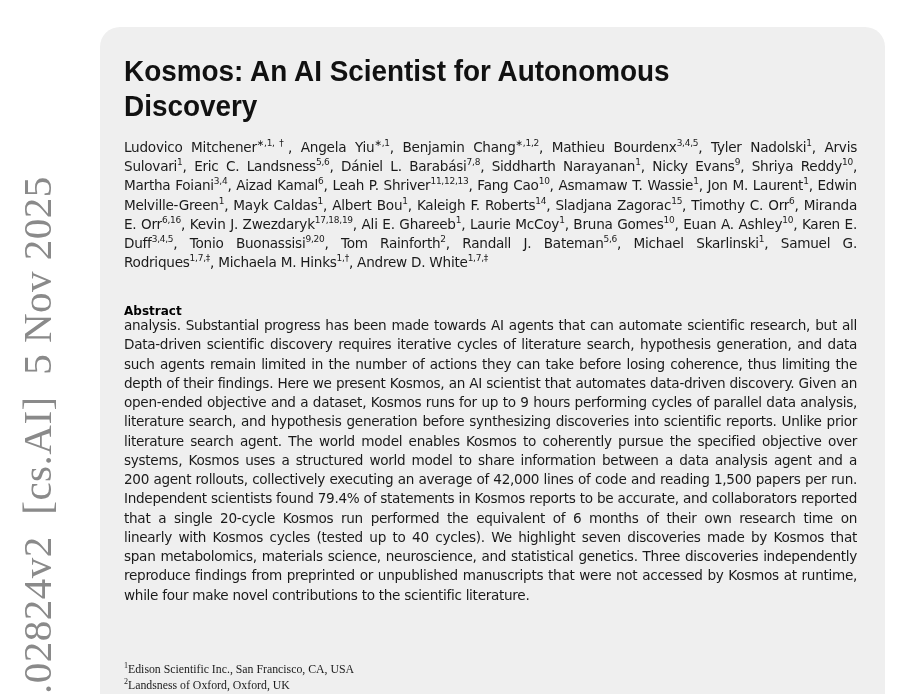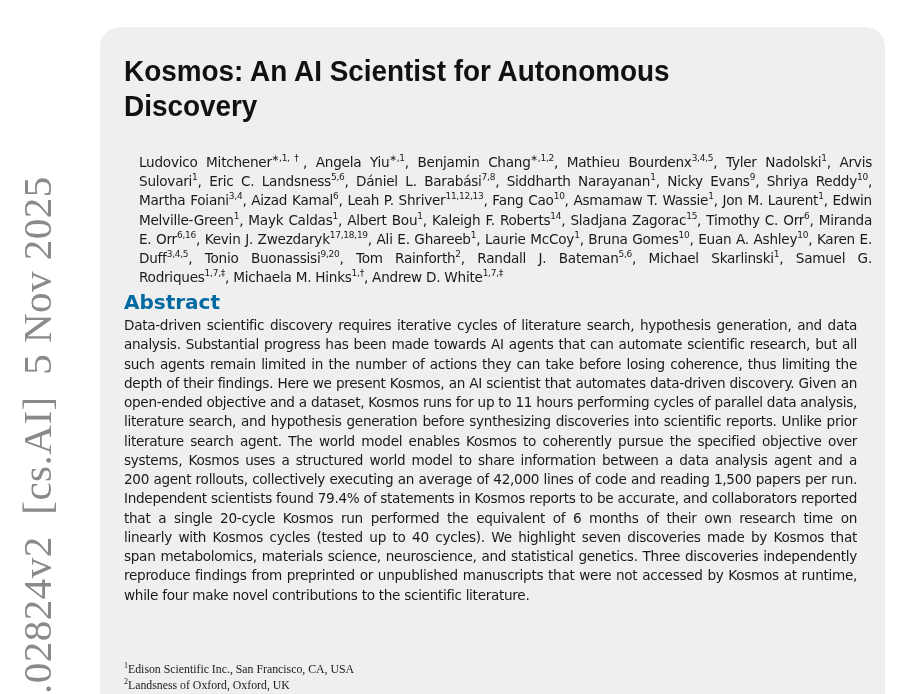--- a/index.html
+++ b/index.html
@@ -47,43 +47,43 @@
     line-height: 35px;
     color: #111;
     transform: scaleX(0.93);
     transform-origin: 0 0;
   }
   .authors {
     position: absolute;
     left: 24px;
     top: 111px;
     width: 733px;
-    margin: 15px;
+    margin: 0;
     font-family: "DejaVu Sans", sans-serif;
     font-size: 13.6px;
     line-height: 19.2px;
     color: #1a1a1a;
     text-align: justify;
     letter-spacing: -0.25px;
   }
   .authors sup {
     font-size: 9px;
     line-height: 0;
     vertical-align: 6px;
   }
   .abstract-heading {
     position: absolute;
     left: 24px;
-    top: 265px;
+    top: 274px;
     margin: 0;
     font-family: "DejaVu Sans", sans-serif;
     font-weight: bold;
-    font-size: 20px;
+    font-size: 12px;
     line-height: 20px;
-    color: #0369a1;
+    color: #000000;
   }
   .abstract-body {
     position: absolute;
     left: 24px;
     top: 289px;
     width: 733px;
     margin: 0;
     font-family: "DejaVu Sans", sans-serif;
     font-size: 13.6px;
     line-height: 19.25px;
@@ -123,25 +123,25 @@
 <div class="stamp">.02824v2  [cs.AI]  5 Nov 2025</div>
 
 <div class="card">
   <h1 class="title">Kosmos: An AI Scientist for Autonomous Discovery</h1>
 
   <p class="authors"><span><span>Ludovico Mitchener</span><sup>∗,1,†</sup></span>, <span><span>Angela Yiu</span><sup>∗,1</sup></span>, <span><span>Benjamin Chang</span><sup>∗,1,2</sup></span>, <span><span>Mathieu Bourdenx</span><sup>3,4,5</sup></span>, <span><span>Tyler Nadolski</span><sup>1</sup></span>, <span><span>Arvis Sulovari</span><sup>1</sup></span>, <span><span>Eric C. Landsness</span><sup>5,6</sup></span>, <span><span>Dániel L. Barabási</span><sup>7,8</sup></span>, <span><span>Siddharth Narayanan</span><sup>1</sup></span>, <span><span>Nicky Evans</span><sup>9</sup></span>, <span><span>Shriya Reddy</span><sup>10</sup></span>, <span><span>Martha Foiani</span><sup>3,4</sup></span>, <span><span>Aizad Kamal</span><sup>6</sup></span>, <span><span>Leah P. Shriver</span><sup>11,12,13</sup></span>, <span><span>Fang Cao</span><sup>10</sup></span>, <span><span>Asmamaw T. Wassie</span><sup>1</sup></span>, <span><span>Jon M. Laurent</span><sup>1</sup></span>, <span><span>Edwin Melville-Green</span><sup>1</sup></span>, <span><span>Mayk Caldas</span><sup>1</sup></span>, <span><span>Albert Bou</span><sup>1</sup></span>, <span><span>Kaleigh F. Roberts</span><sup>14</sup></span>, <span><span>Sladjana Zagorac</span><sup>15</sup></span>, <span><span>Timothy C. Orr</span><sup>6</sup></span>, <span><span>Miranda E. Orr</span><sup>6,16</sup></span>, <span><span>Kevin J. Zwezdaryk</span><sup>17,18,19</sup></span>, <span><span>Ali E. Ghareeb</span><sup>1</sup></span>, <span><span>Laurie McCoy</span><sup>1</sup></span>, <span><span>Bruna Gomes</span><sup>10</sup></span>, <span><span>Euan A. Ashley</span><sup>10</sup></span>, <span><span>Karen E. Duff</span><sup>3,4,5</sup></span>, <span><span>Tonio Buonassisi</span><sup>9,20</sup></span>, <span><span>Tom Rainforth</span><sup>2</sup></span>, <span><span>Randall J. Bateman</span><sup>5,6</sup></span>, <span><span>Michael Skarlinski</span><sup>1</sup></span>, <span><span>Samuel G. Rodriques</span><sup>1,7,‡</sup></span>, <span><span>Michaela M. Hinks</span><sup>1,†</sup></span>, <span><span>Andrew D. White</span><sup>1,7,‡</sup></span></p>
 
   <h2 class="abstract-heading">Abstract</h2>
 
   <div class="abstract-body">
+      <span class="abstract-line">analysis. Substantial progress has been made towards AI agents that can automate scientific research, but all</span>
       <span class="abstract-line">Data-driven scientific discovery requires iterative cycles of literature search, hypothesis generation, and data</span>
-      <span class="abstract-line">analysis. Substantial progress has been made towards AI agents that can automate scientific research, but all</span>
       <span class="abstract-line">such agents remain limited in the number of actions they can take before losing coherence, thus limiting the</span>
       <span class="abstract-line">depth of their findings. Here we present Kosmos, an AI scientist that automates data-driven discovery. Given an</span>
-      <span class="abstract-line">open-ended objective and a dataset, Kosmos runs for up to 11 hours performing cycles of parallel data analysis,</span>
+      <span class="abstract-line">open-ended objective and a dataset, Kosmos runs for up to 9 hours performing cycles of parallel data analysis,</span>
       <span class="abstract-line">literature search, and hypothesis generation before synthesizing discoveries into scientific reports. Unlike prior</span>
       <span class="abstract-line">literature search agent. The world model enables Kosmos to coherently pursue the specified objective over</span>
       <span class="abstract-line">systems, Kosmos uses a structured world model to share information between a data analysis agent and a</span>
       <span class="abstract-line">200 agent rollouts, collectively executing an average of 42,000 lines of code and reading 1,500 papers per run.</span>
       <span class="abstract-line">Independent scientists found 79.4% of statements in Kosmos reports to be accurate, and collaborators reported</span>
       <span class="abstract-line">that a single 20-cycle Kosmos run performed the equivalent of 6 months of their own research time on</span>
       <span class="abstract-line">linearly with Kosmos cycles (tested up to 40 cycles). We highlight seven discoveries made by Kosmos that</span>
       <span class="abstract-line">span metabolomics, materials science, neuroscience, and statistical genetics. Three discoveries independently</span>
       <span class="abstract-line">reproduce findings from preprinted or unpublished manuscripts that were not accessed by Kosmos at runtime,</span>
       <span class="abstract-line last">while four make novel contributions to the scientific literature.</span>

